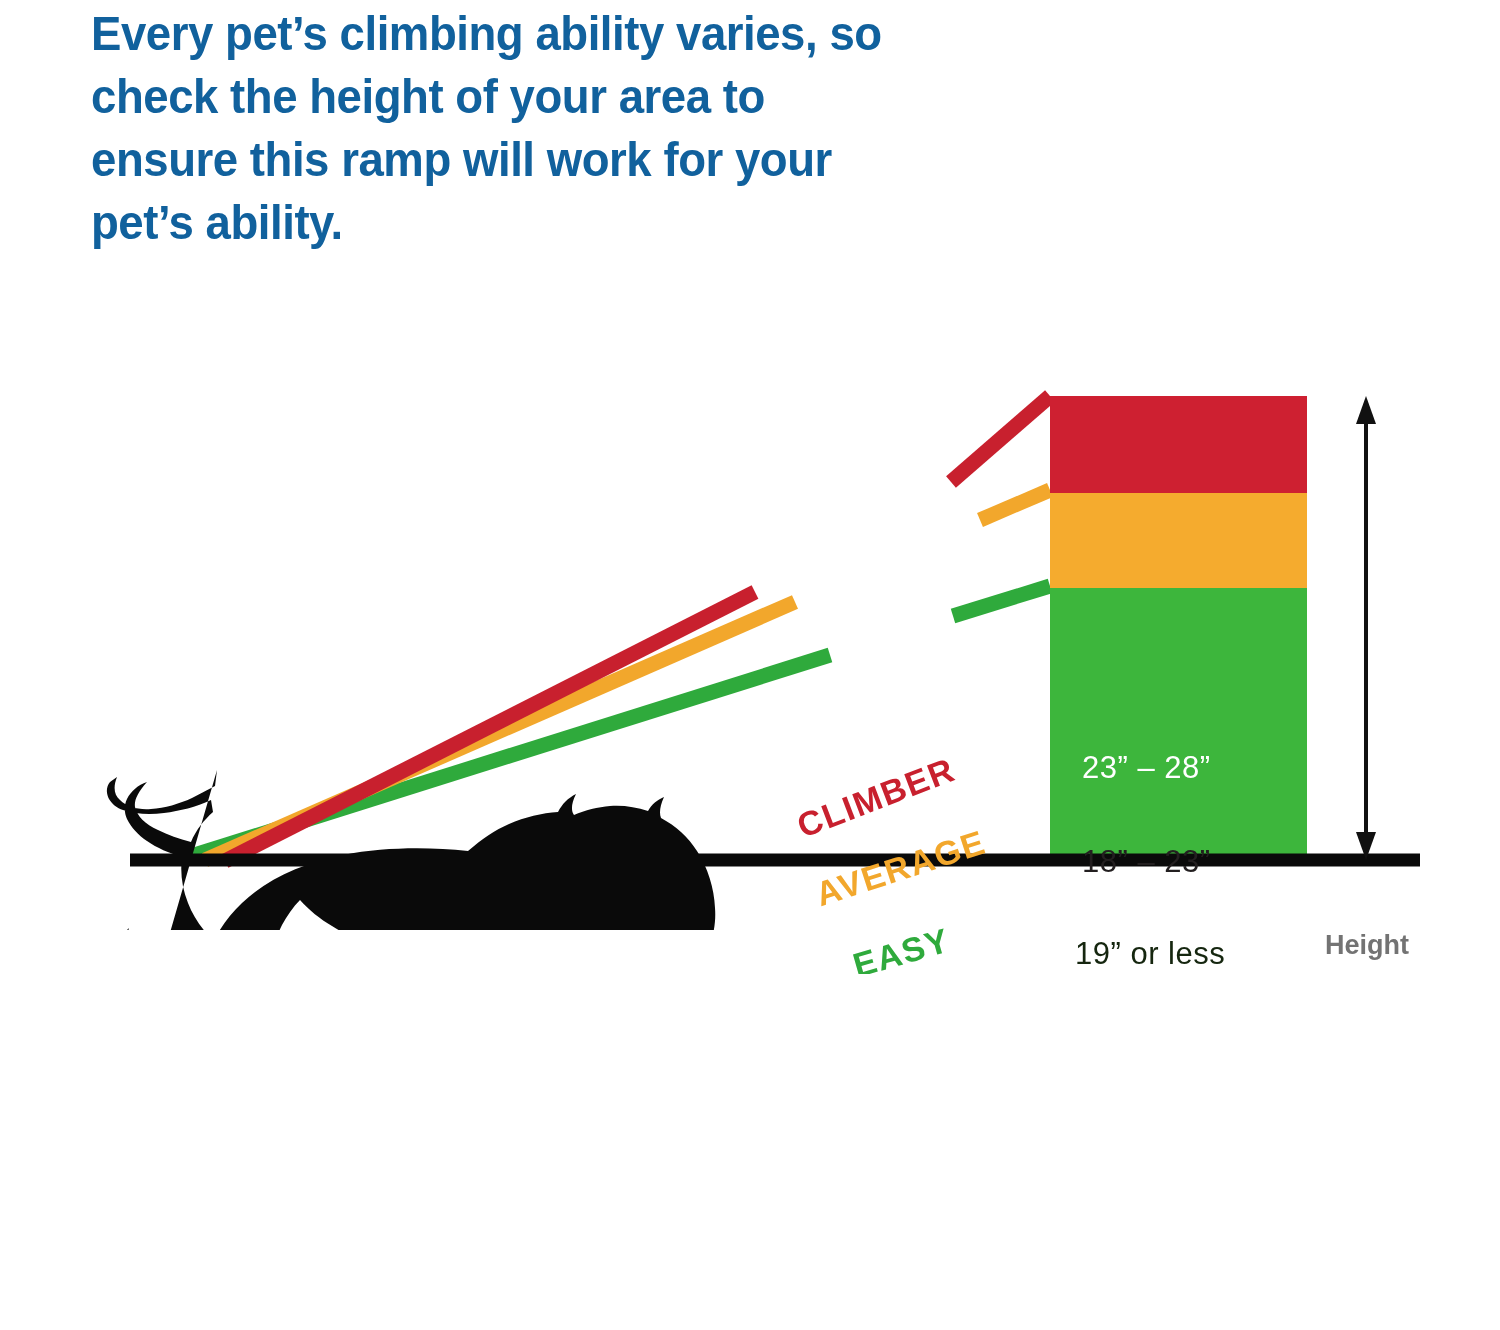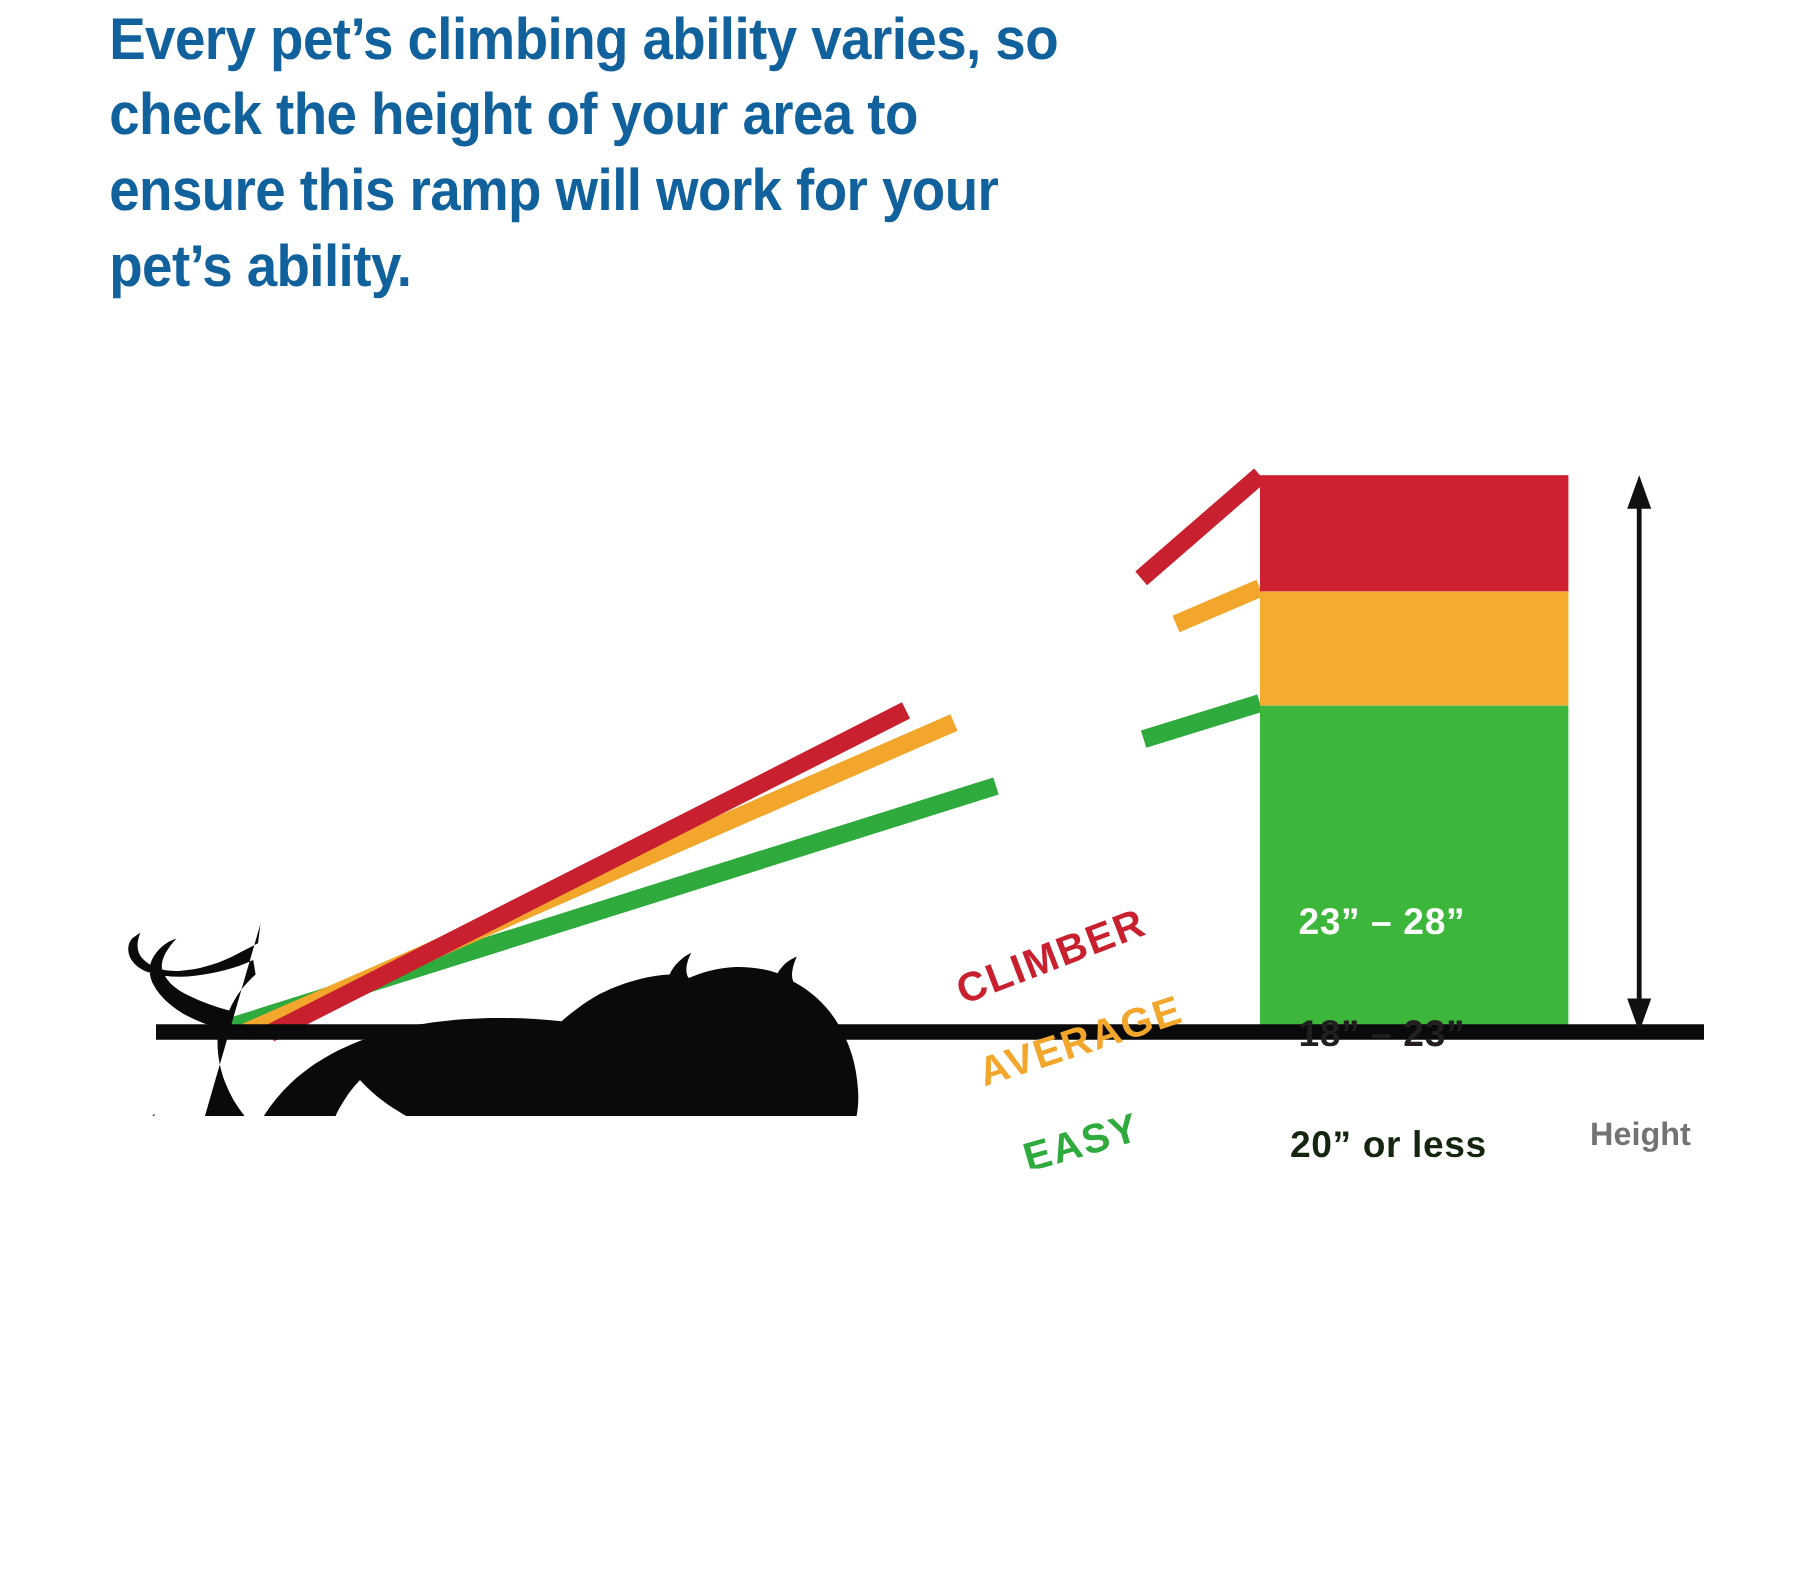--- a/index.html
+++ b/index.html
@@ -49,21 +49,21 @@
     left: 0;
     top: 0;
     width: 1500px;
     height: 600px;
   }
 
   
   .band-label {
     position: absolute;
     font-family: "Liberation Sans", sans-serif;
-    font-weight: bold;
+    font-weight: normal;
     font-size: 31px;
     letter-spacing: 0.5px;
     white-space: nowrap;
   }
   #label-climb {
     left: 1057px;
     top: 420px;
     color: #ffffff;
   }
   #label-avg {
@@ -277,21 +277,21 @@
       <g stroke="#111111" fill="#111111">
         <line x1="1341" y1="82" x2="1341" y2="518" stroke-width="4"></line>
         <polygon points="1341,66 1331,94 1351,94" stroke="none"></polygon>
         <polygon points="1341,530 1331,502 1351,502" stroke="none"></polygon>
       </g>
 
     </svg>
 
     <div class="band-label" id="label-climb">23” – 28”</div>
     <div class="band-label" id="label-avg">18” – 23”</div>
-    <div class="band-label" id="label-easy">20” or less</div>
+    <div class="band-label" id="label-easy">19” or less</div>
 
     <div class="ramp-word" id="word-climber">CLIMBER</div>
     <div class="ramp-word" id="word-average">AVERAGE</div>
     <div class="ramp-word" id="word-easy">EASY</div>
 
     <div id="height-label">Height</div>
 
   </div>
 
 

